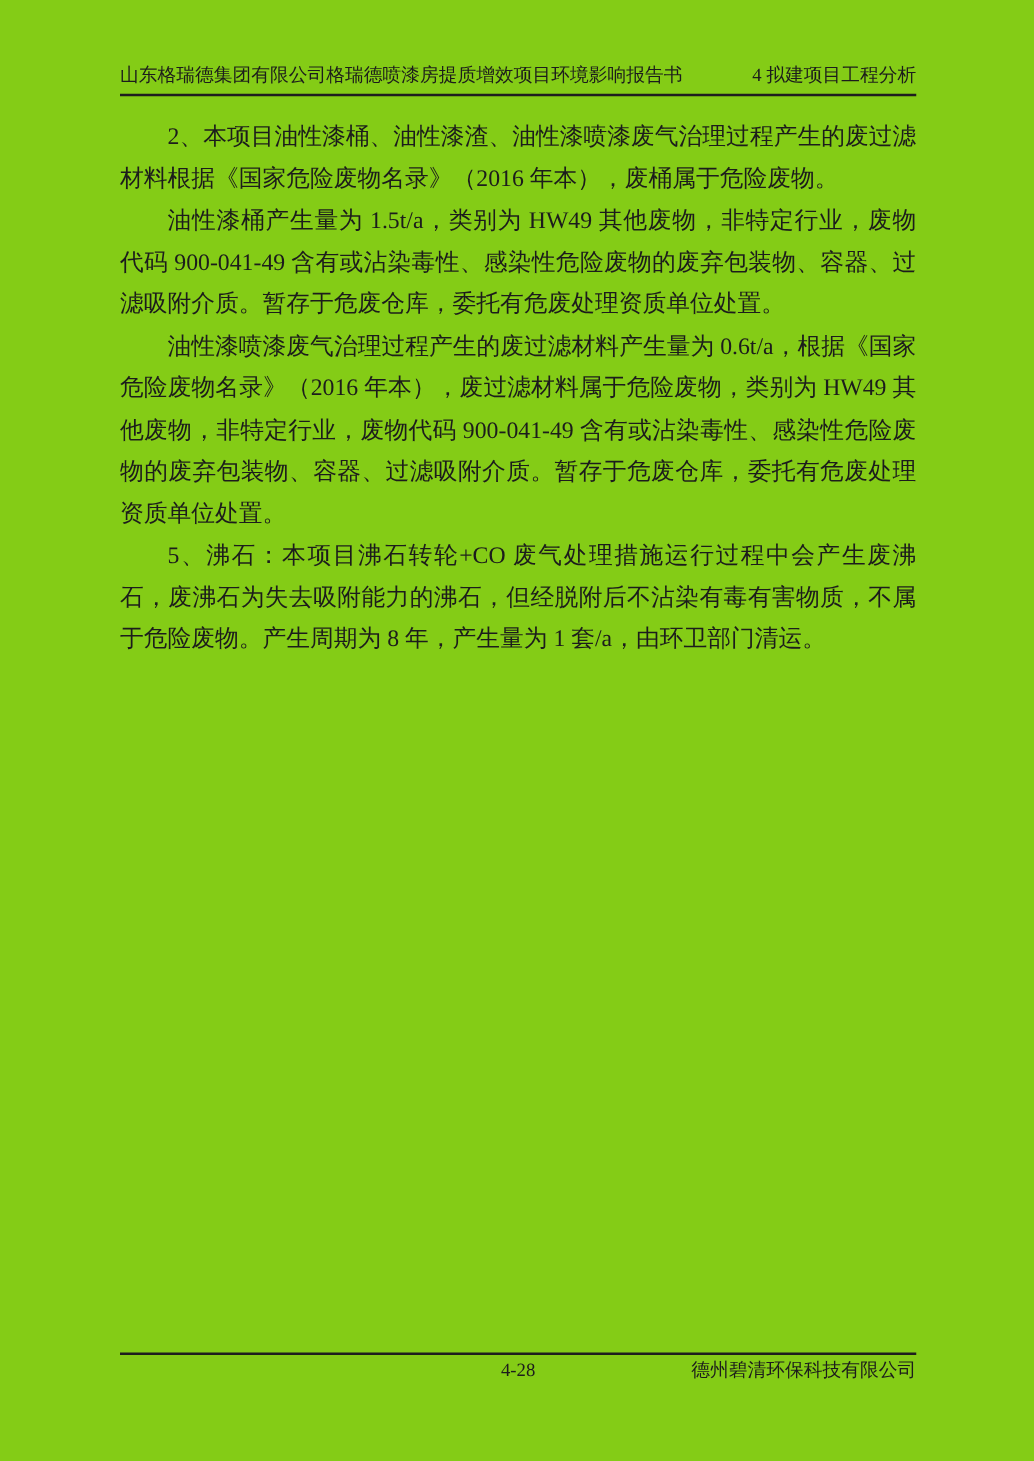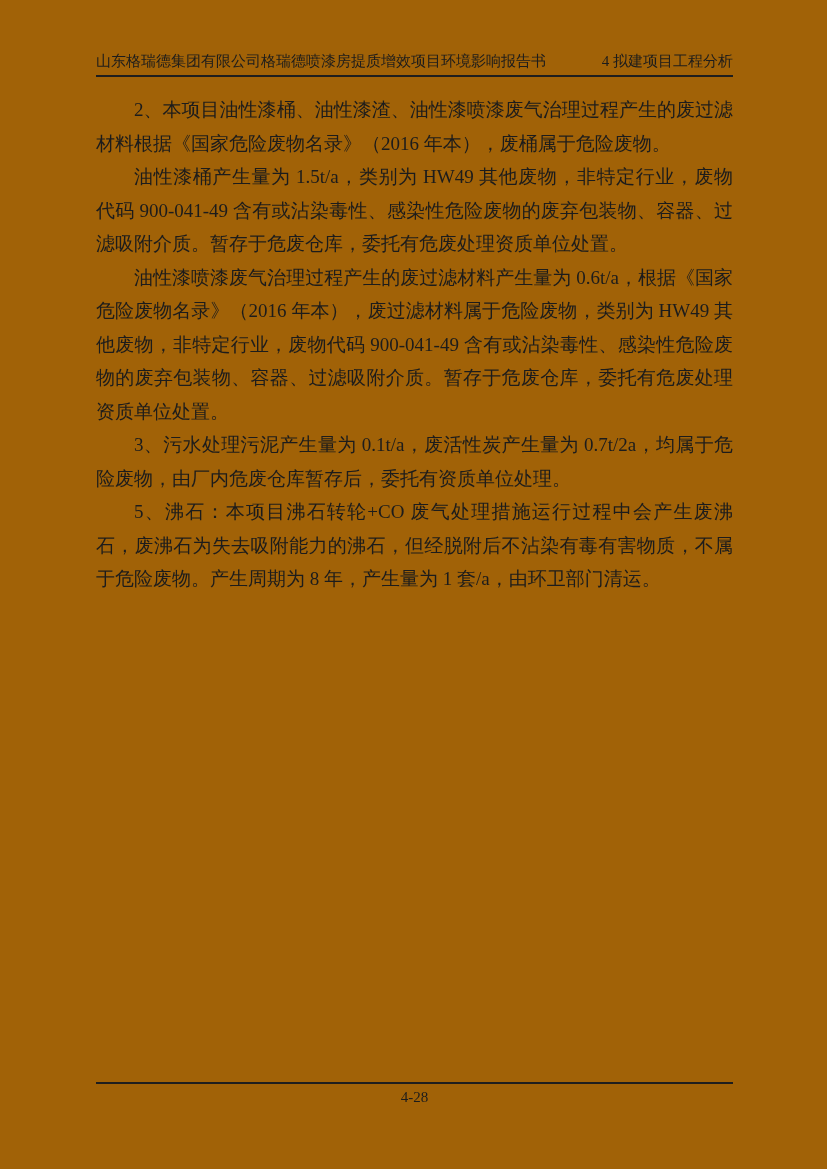--- a/index.html
+++ b/index.html
@@ -4,21 +4,21 @@
 <style>
   html, body {
     margin: 0;
     padding: 0;
     background: #ffffff;
   }
   .page {
     position: relative;
     width: 827px;
     height: 1169px;
-    background: #a16207;
+    background: #84cc16;
     overflow: hidden;
     font-family: "Liberation Serif", "DejaVu Serif", serif;
     color: #1c1c1c;
   }
   .header {
     position: absolute;
     top: 50px;
     left: 96px;
     right: 94px;
     display: flex;
@@ -86,23 +86,23 @@
     <span>山东格瑞德集团有限公司格瑞德喷漆房提质增效项目环境影响报告书</span>
     <span>4 拟建项目工程分析</span>
   </div>
 
   <div class="header-rule"></div>
 
   <div class="body-text">
     <p>2、本项目油性漆桶、油性漆渣、油性漆喷漆废气治理过程产生的废过滤材料根据《国家危险废物名录》（2016 年本），废桶属于危险废物。</p>
     <p>油性漆桶产生量为 1.5t/a，类别为 HW49 其他废物，非特定行业，废物代码 900-041-49 含有或沾染毒性、感染性危险废物的废弃包装物、容器、过滤吸附介质。暂存于危废仓库，委托有危废处理资质单位处置。</p>
     <p>油性漆喷漆废气治理过程产生的废过滤材料产生量为 0.6t/a，根据《国家危险废物名录》（2016 年本），废过滤材料属于危险废物，类别为 HW49 其他废物，非特定行业，废物代码 900-041-49 含有或沾染毒性、感染性危险废物的废弃包装物、容器、过滤吸附介质。暂存于危废仓库，委托有危废处理资质单位处置。</p>
-    <p>3、污水处理污泥产生量为 0.1t/a，废活性炭产生量为 0.7t/2a，均属于危险废物，由厂内危废仓库暂存后，委托有资质单位处理。</p>
     <p>5、沸石：本项目沸石转轮+CO 废气处理措施运行过程中会产生废沸石，废沸石为失去吸附能力的沸石，但经脱附后不沾染有毒有害物质，不属于危险废物。产生周期为 8 年，产生量为 1 套/a，由环卫部门清运。</p>
   </div>
 
   <div class="footer-rule"></div>
 
   <div class="footer-row">
     <span class="footer-page-number">4-28</span>
+    <span class="footer-company">德州碧清环保科技有限公司</span>
   </div>
 
 </div>
 
 </body></html>

